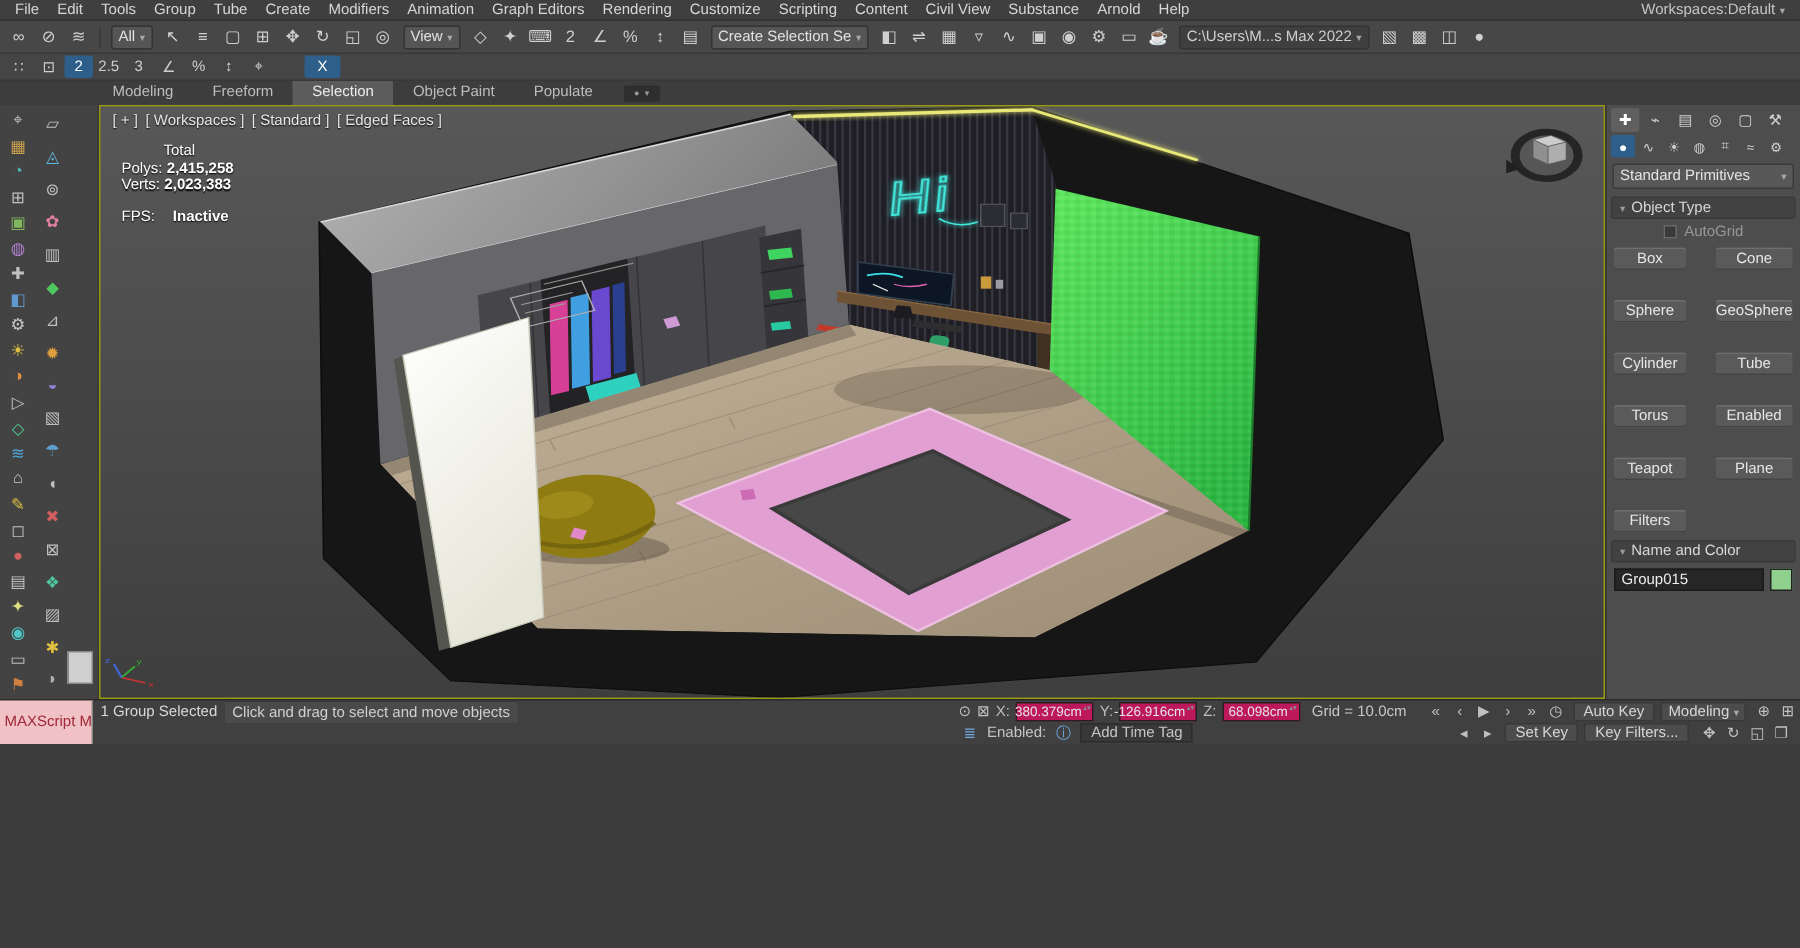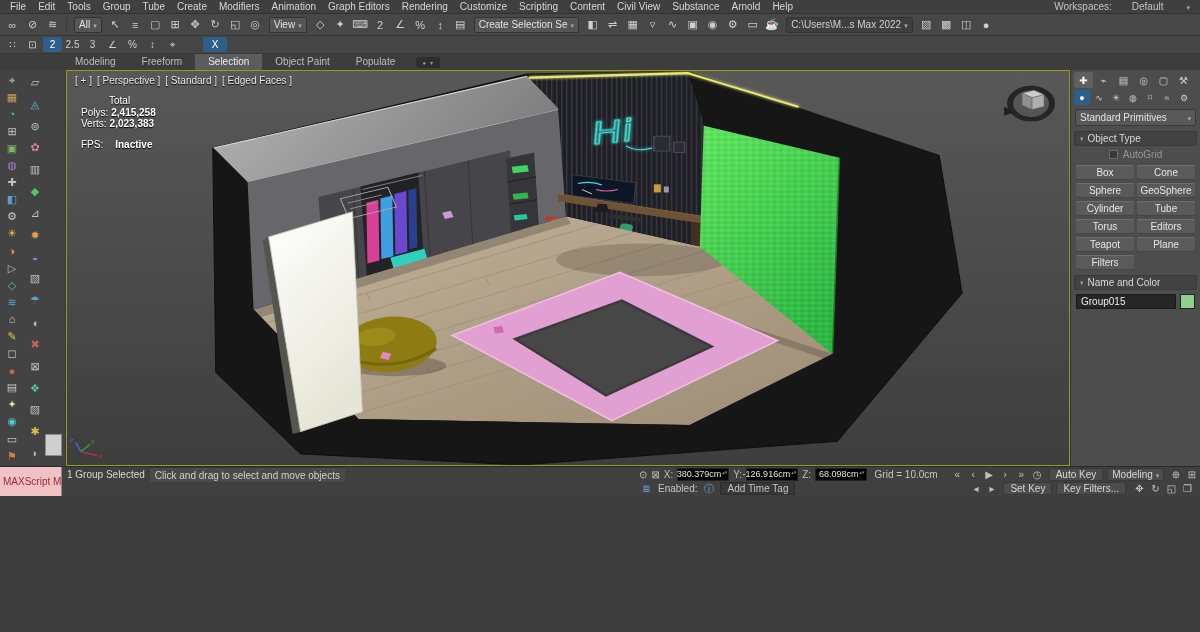--- a/index.html
+++ b/index.html
@@ -4,21 +4,21 @@
 <style>
   *{box-sizing:border-box;margin:0;padding:0;user-select:none}
   html,body{width:1200px;height:632px;overflow:hidden}
   body{font-family:"Liberation Sans",sans-serif;font-size:11px;color:#d8d8d8;background:#3c3c3c}
   .app{display:flex;flex-direction:column;width:1200px;height:496px}
 
   
   .menubar{height:14px;background:#3f3f3f;border-bottom:1px solid #323232;display:flex;align-items:center;padding:0 4px;font-size:10px}
   .menu-items{display:flex}
   .menu-item{padding:0 6px;color:#d6d6d6;cursor:default;white-space:nowrap}
-  .menubar-right{margin-left:auto;display:flex;align-items:center;gap:20px;color:#c4c4c4;padding-right:6px}
+  .menubar-right{margin-left:auto;display:flex;align-items:center;gap:0;color:#c4c4c4;padding-right:6px}
   .dd-arrow::after{content:"▾";font-size:7px;color:#a8a8a8;margin-left:3px}
 
   
   .toolbar1{height:22px;background:#474747;border-bottom:1px solid #383838;display:flex;align-items:center;padding:0 3px;gap:1px}
   .toolbar2{height:18px;background:#454545;border-bottom:1px solid #383838;display:flex;align-items:center;padding:0 3px;gap:1px}
   .tb-group{display:flex;gap:1px;align-items:center}
   .tb-icon{width:19px;height:17px;display:flex;align-items:center;justify-content:center;font-size:11px;color:#cfcfcf;border-radius:2px}
   .toolbar2 .tb-icon{height:15px;font-size:10px}
   .tb-icon.active{background:#2d5f8a;color:#fff}
   .tb-sep{width:1px;height:14px;background:#383838;margin:0 3px}
@@ -55,36 +55,36 @@
   .panel-tabs,.panel-cats{display:flex;gap:1px;padding:2px 3px 0}
   .panel-tab{width:19px;height:16px;display:flex;align-items:center;justify-content:center;color:#cfcfcf;border-radius:2px;font-size:10px}
   .panel-tab.active{background:#5f5f5f;color:#fff}
   .panel-cats .panel-tab{width:16px;height:15px;font-size:9px}
   .panel-cats .panel-tab.active{background:#2d5f8a}
   .panel-dd{margin:4px 4px 2px;height:17px;background:#585858;border:1px solid #3a3a3a;border-radius:2px;display:flex;align-items:center;justify-content:space-between;padding:0 4px;color:#e4e4e4}
   .rollout-header{margin:3px 3px 0;height:15px;background:#424242;border:1px solid #393939;border-radius:2px;display:flex;align-items:center;gap:4px;padding:0 5px;color:#d8d8d8}
   .rollout-header .rh-arrow{font-size:7px;color:#9a9a9a}
   .autogrid{display:flex;align-items:center;justify-content:center;gap:5px;height:17px;color:#979797}
   .checkbox{width:9px;height:9px;background:#3a3a3a;border:1px solid #6a6a6a}
-  .obj-grid{display:grid;grid-template-columns:1fr 1fr;gap:3px;padding:2px 5px}
+  .obj-grid{display:grid;grid-template-columns:1fr 1fr;gap:20px;padding:2px 5px}
   .obj-btn{height:15px;background:#5a5a5a;border-radius:2px;display:flex;align-items:center;justify-content:center;color:#e6e6e6;box-shadow:inset 0 1px 0 #6e6e6e,inset 0 -1px 0 #444}
   .name-row{display:flex;gap:4px;padding:4px 5px;align-items:center}
   .name-field{flex:1;height:15px;background:#262626;border:1px solid #1a1a1a;color:#ececec;display:flex;align-items:center;padding:0 4px}
   .swatch{width:15px;height:15px;background:#8fd08f;border:1px solid #222}
 
   
   .statusbar{height:30px;background:#404040;border-top:1px solid #2b2b2b;display:flex;font-size:10px}
   .mxs{width:62px;background:#f0c2c6;color:#a02838;display:flex;align-items:center;padding:0 3px;border-right:1px solid #8a8a8a;overflow:hidden;white-space:nowrap}
   .sb-left{flex:1;display:flex;flex-direction:row;min-width:0}
   .sb-row{height:15px;display:flex;align-items:center;padding:0 5px;gap:4px;white-space:nowrap}
   .sb-prompt{background:#4a4a4a;border-top:1px solid #363636;color:#cfcfcf}
   .sb-right{display:flex;flex-direction:column;width:566px}
   .sb-icon{width:15px;height:13px;display:flex;align-items:center;justify-content:center;color:#c0c0c0;font-size:10px}
   .coord-label{color:#bdbdbd}
-  .coord-field{width:52px;height:13px;background:#000000;border:1px solid #222;color:#e4e4e4;display:flex;align-items:center;justify-content:flex-end;padding:0 7px 0 3px;position:relative;font-size:9px}
+  .coord-field{width:52px;height:13px;background:#be185d;border:1px solid #222;color:#e4e4e4;display:flex;align-items:center;justify-content:flex-end;padding:0 7px 0 3px;position:relative;font-size:9px}
   .coord-field::after{content:"▴▾";position:absolute;right:1px;top:0;font-size:5px;line-height:6px;color:#8a8a8a;width:5px;white-space:normal}
   .grid-label{color:#c6c6c6;margin-left:4px}
   .sb-btn{height:13px;background:#4c4c4c;border:1px solid #383838;border-radius:2px;display:flex;align-items:center;padding:0 6px;color:#d6d6d6}
   .sb-dd{height:13px;background:#4c4c4c;border:1px solid #383838;border-radius:2px;display:flex;align-items:center;padding:0 4px;color:#d6d6d6}
   .transport{display:flex;gap:1px;margin-left:8px}
   .nav-cluster{display:flex;gap:1px;margin-left:auto}
   .info-icon{color:#6fa8dc}
   .timetag{background:#383838;border:1px solid #2c2c2c;height:13px;display:flex;align-items:center;padding:0 6px;color:#c4c4c4}
   .enabled-label{color:#c4c4c4}
 </style>
@@ -262,21 +262,21 @@
           <span class="rail-icon" style="color: rgb(192, 192, 192);">▨</span>
           <span class="rail-icon" style="color: rgb(224, 192, 64);">✱</span>
           <span class="rail-icon" style="color: rgb(176, 176, 176);">◗</span>
       </div>
       <div class="rail-box"></div>
     </div>
 
     <div class="viewport">
       <div class="vp-label">
         <span>[ + ]</span>
-        <span>[ Perspective ]</span>
+        <span>[ Workspaces ]</span>
         <span>[ Standard ]</span>
         <span>[ Edged Faces ]</span>
       </div>
       <div class="vp-stats">
         <div class="stat-total">Total</div>
         <div class="stat-line"><span>Polys:</span><b>2,415,258</b></div>
         <div class="stat-line"><span>Verts:</span><b>2,023,383</b></div>
         <div class="stat-fps"><span>FPS:</span><b>Inactive</b></div>
       </div>
 
@@ -474,21 +474,21 @@
         <span>AutoGrid</span>
       </div>
       <div class="obj-grid">
         <span class="obj-btn">Box</span>
           <span class="obj-btn">Cone</span>
           <span class="obj-btn">Sphere</span>
           <span class="obj-btn">GeoSphere</span>
           <span class="obj-btn">Cylinder</span>
           <span class="obj-btn">Tube</span>
           <span class="obj-btn">Torus</span>
-          <span class="obj-btn">Editors</span>
+          <span class="obj-btn">Enabled</span>
           <span class="obj-btn">Teapot</span>
           <span class="obj-btn">Plane</span>
           <span class="obj-btn">Filters</span>
       </div>
       <div class="rollout-header">
         <span class="rh-arrow">▾</span>
         <span>Name and Color</span>
       </div>
       <div class="name-row">
         <span class="name-field">Group015</span>

